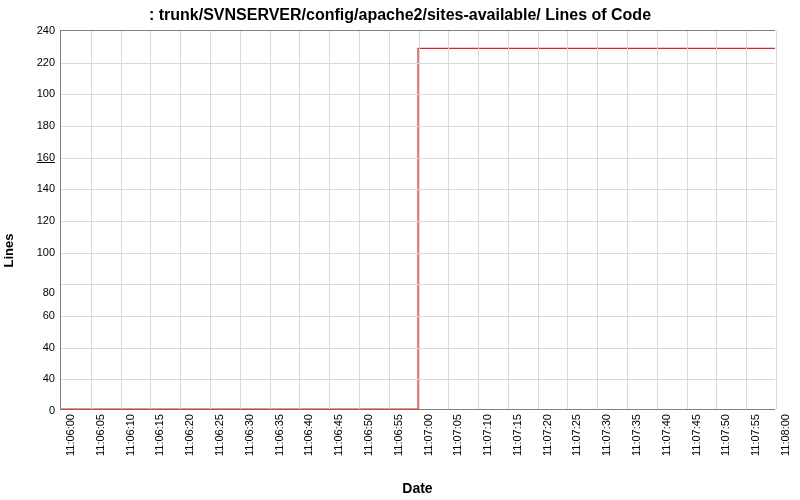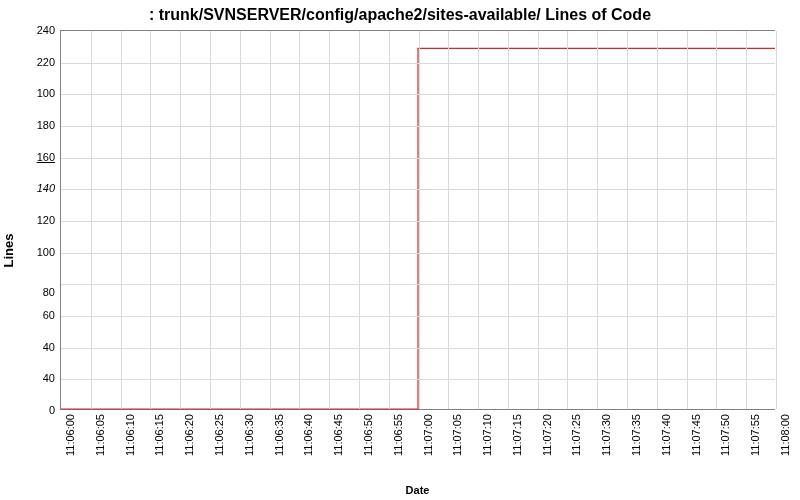--- a/index.html
+++ b/index.html
@@ -86,21 +86,21 @@
     font-weight: bold;
     color: #000;
     white-space: nowrap;
   }
   .x-label {
     position: absolute;
     bottom: 4px;
     left: 60px;
     width: 715px;
     text-align: center;
-    font-size: 11px;
+    font-size: 14px;
     font-weight: bold;
     color: #000;
   }
   svg.line-layer {
     position: absolute;
     left: 0;
     top: 0;
     width: 100%;
     height: 100%;
     overflow: visible;
@@ -165,21 +165,21 @@
 
   <div class="x-label">Date</div>
 
 <div class="y-tick-label" style="top: 410px;">0</div>
     <div class="y-tick-label" style="top: 378.333px;">40</div>
     <div class="y-tick-label" style="top: 346.667px; text-align: right;">40</div>
     <div class="y-tick-label" style="top: 315px;">60</div>
     <div class="y-tick-label" style="top: 292px;">80</div>
     <div class="y-tick-label" style="top: 251.667px;">100</div>
     <div class="y-tick-label" style="top: 220px;">120</div>
-    <div class="y-tick-label" style="top: 188.333px; font-style: italic;">140</div>
+    <div class="y-tick-label" style="top: 188.333px;">140</div>
     <div class="y-tick-label" style="top: 156.667px; text-decoration: underline;">160</div>
     <div class="y-tick-label" style="top: 125px;">180</div>
     <div class="y-tick-label" style="top: 93.3333px;">100</div>
     <div class="y-tick-label" style="top: 61.6667px; text-align: right;">220</div>
     <div class="y-tick-label" style="top: 30px;">240</div>
     <div class="x-tick-label" style="left: 64px;">11:06:00</div>
     <div class="x-tick-label" style="left: 93.7917px;">11:06:05</div>
     <div class="x-tick-label" style="left: 123.583px;">11:06:10</div>
     <div class="x-tick-label" style="left: 153.375px;">11:06:15</div>
     <div class="x-tick-label" style="left: 183.167px;">11:06:20</div>

